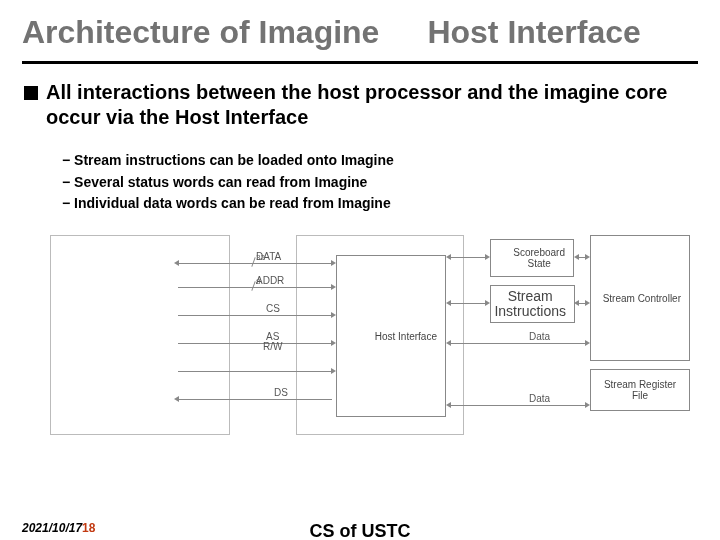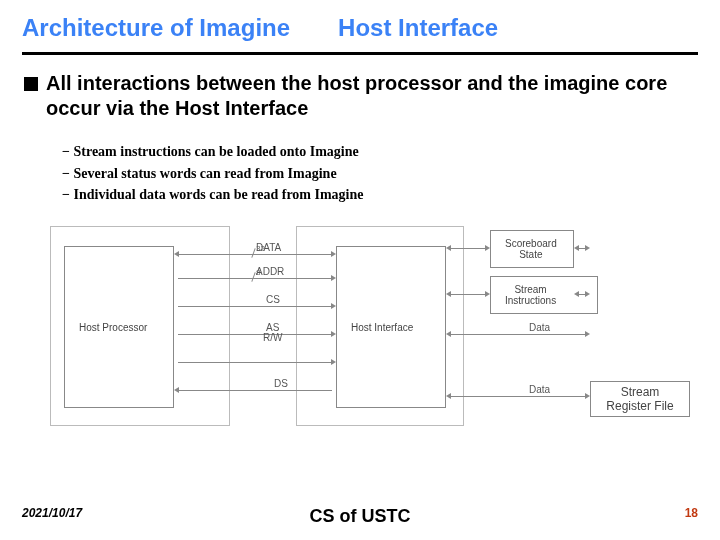--- a/index.html
+++ b/index.html
@@ -1,37 +1,37 @@
 <!DOCTYPE html>
 <html><head>
 <meta charset="utf-8">
 <style>
   * { box-sizing: border-box; margin: 0; padding: 0; }
   html, body { width: 720px; height: 540px; background: #fff; font-family: Arial, Helvetica, sans-serif; }
   .slide { position: relative; width: 720px; height: 540px; padding: 14px 22px 0 22px; }
-  .title-row { display: flex; align-items: baseline; gap: 48px; color: #3b82f6; font-weight: 700; font-size: 24px; letter-spacing: 0; }
+  .title-row { display: flex; align-items: baseline; gap: 48px; color: #737373; font-weight: 700; font-size: 32px; letter-spacing: 0; }
   .rule { height: 3px; background: #000; margin: 10px 0 16px 0; width: 100%; }
   .bullet-block { padding-left: 2px; }
   .bullet { display: flex; align-items: flex-start; gap: 8px; font-size: 20px; font-weight: 700; color: #000; line-height: 1.25; margin-bottom: 20px; }
   .bullet .sq { width: 14px; height: 14px; background: #000; margin-top: 6px; flex: 0 0 auto; }
   .sublist { padding-left: 38px; margin-top: 4px; }
-  .sub { font-size: 14px; font-weight: 700; color: #000; line-height: 1.55; font-family: Liberation Serif, serif; }
+  .sub { font-size: 14px; font-weight: 700; color: #000; line-height: 1.55; }
   .sub::before { content: "− "; }
   .diagram { margin: 14px 0 0 28px; width: 640px; height: 230px; position: relative; font-size: 10px; color: #444; }
-  .box { position: absolute; border: 1px solid #888; background: #fff; display: flex; align-items: center; justify-content: flex-start; text-align: center; padding: 14px; }
+  .box { position: absolute; border: 1px solid #888; background: #fff; display: flex; align-items: center; justify-content: flex-end; text-align: center; padding: 8px; }
   .outer { border: 1px solid #aaa; }
   .sig { position: absolute; color: #555; font-size: 10px; text-align: center; padding-left: 24px; }
   .arrow-h { position: absolute; height: 1px; background: #888; }
   .arrow-h::before, .arrow-h::after { content: ""; position: absolute; width: 0; height: 0; border-top: 3px solid transparent; border-bottom: 3px solid transparent; top: -3px; }
   .arrow-h.l::before { left: -4px; border-right: 5px solid #888; }
   .arrow-h.r::after { right: -4px; border-left: 5px solid #888; }
   .sup { position: absolute; font-size: 8px; color: #666; }
   .slash { position: absolute; width: 8px; height: 8px; }
   .slash::before { content: ""; position: absolute; left: 3px; top: -2px; width: 1px; height: 10px; background: #888; transform: rotate(20deg); }
-  .footer { position: absolute; left: 0; right: 0; bottom: 20px; padding: 0 22px; display: flex; align-items: baseline; justify-content: space-between; font-size: 12px; }
+  .footer { position: absolute; left: 0; right: 0; bottom: 5px; padding: 0 22px; display: flex; align-items: baseline; font-size: 12px; }
   .footer .date { font-weight: 700; color: #000; font-style: italic; }
   .footer .center { position: absolute; left: 50%; transform: translateX(-50%); color: #000000; font-weight: 700; font-size: 18px; }
   .footer .pg { color: #c23a12; font-weight: 700; }
 </style>
 </head>
 <body>
 
 <div class="slide">
   <div class="title-row">
     <span>Architecture of Imagine</span>
@@ -49,39 +49,39 @@
       <div class="sub">Several status words can read from Imagine</div>
       <div class="sub">Individual data words can be read from Imagine</div>
     </div>
   </div>
 
   <div class="diagram">
 
     <div class="box outer" style="left:0;top:6px;width:180px;height:200px;border-color:#bbb"></div>
     <div class="box outer" style="left:246px;top:6px;width:168px;height:200px;border-color:#bbb"></div>
 
-    <div class="box" style="left:14px;top:26px;width:110px;height:162px">
-      <span>Host Processor</span>
-    </div>
 
     <div class="box" style="left:286px;top:26px;width:110px;height:162px">
       <span>Host Interface</span>
     </div>
 
     <div class="box" style="left:440px;top:10px;width:84px;height:38px;white-space:pre-line;font-size:10px;line-height:1.1">
       <span>Scoreboard
 State</span>
     </div>
-    <div class="box" style="left:440px;top:56px;width:108px;height:38px;white-space:pre-line;font-size:10px;line-height:1.1">
+    <div class="box" style="left:440px;top:56px;width:85px;height:38px;white-space:pre-line;font-size:14px;line-height:1.1">
       <span>Stream
 Instructions</span>
     </div>
 
+    <div class="box" style="left:540px;top:6px;width:100px;height:126px;font-size:10px">
+      <span>Stream Controller</span>
+    </div>
 
-    <div class="box" style="left:540px;top:161px;width:100px;height:36px;font-size:12px">
+    <div class="box" style="left:540px;top:140px;width:100px;height:42px;font-size:10px">
       <span>Stream Register File</span>
     </div>
 
     <div class="arrow-h l r" style="left:128px;top:34px;width:154px"></div>
     <div class="slash" style="left:200px;top:30px"></div>
     <div class="sup" style="left:206px;top:24px">32</div>
     <div class="sig" style="left:182px;top:22px">DATA</div>
 
     <div class="arrow-h r" style="left:128px;top:58px;width:154px"></div>
     <div class="slash" style="left:200px;top:54px"></div>

